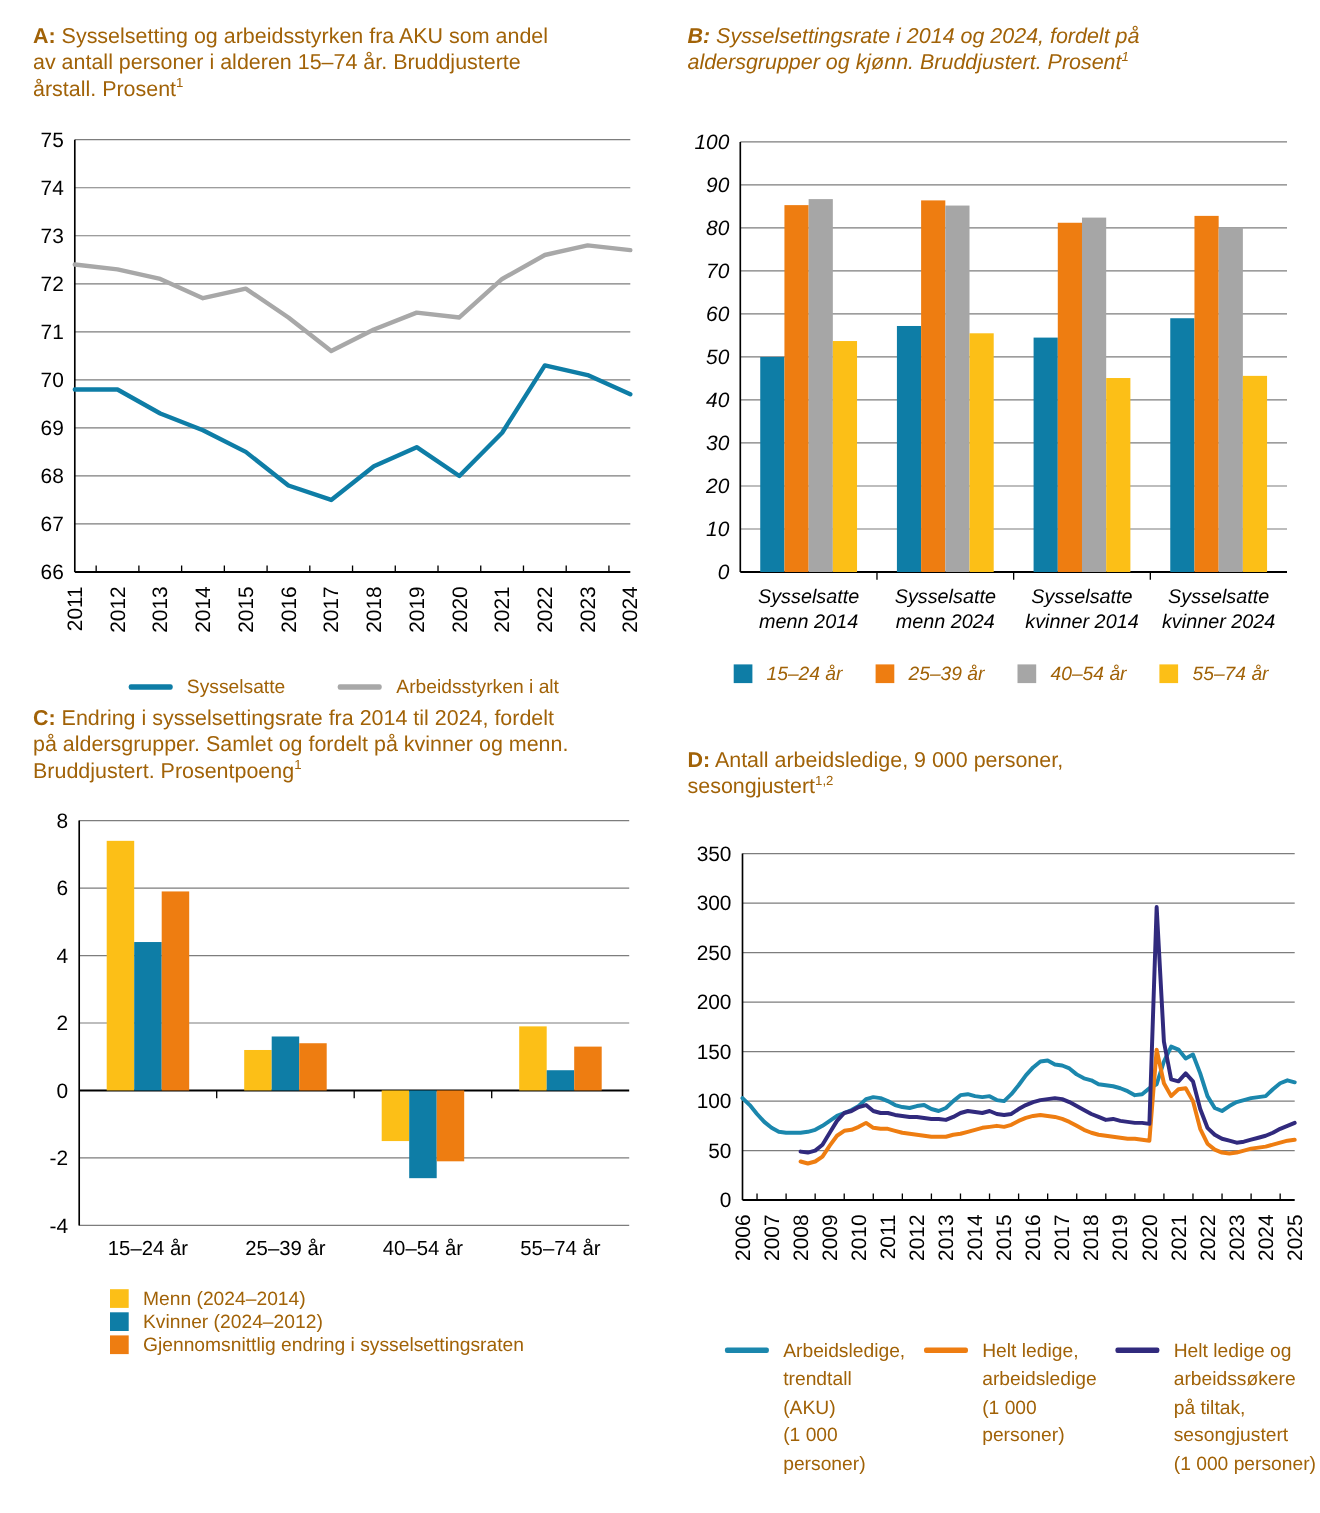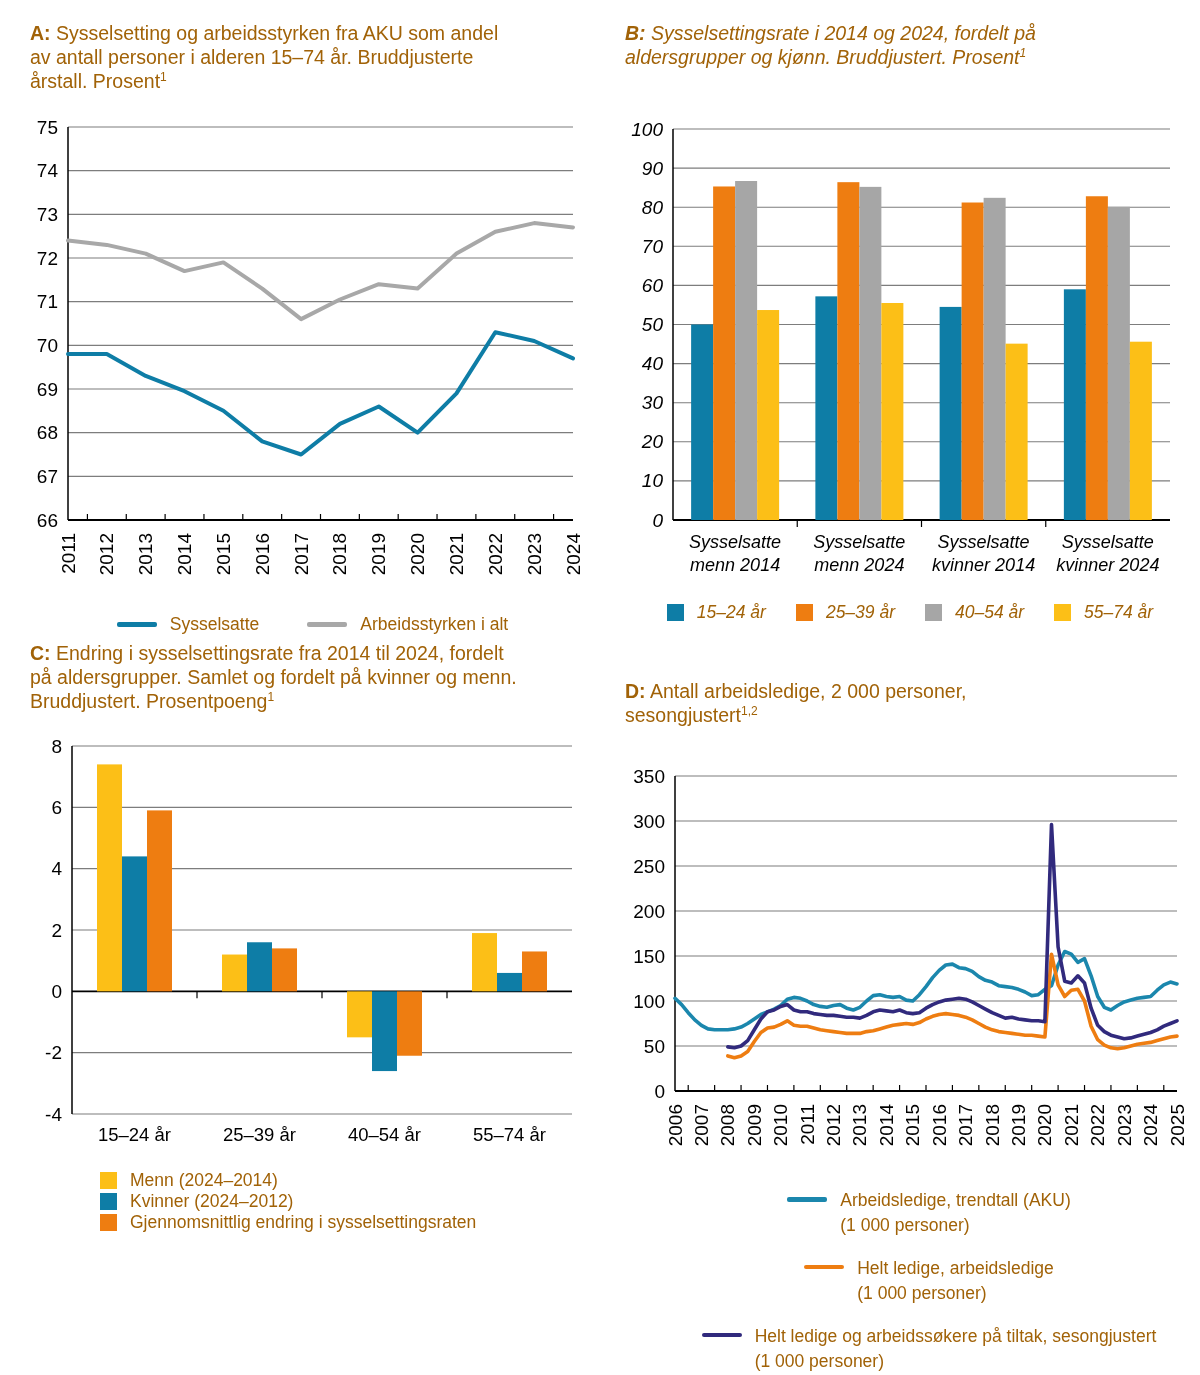--- a/index.html
+++ b/index.html
@@ -18,21 +18,21 @@
   .panel-b .chart{top:95px;}
   .panel-c .chart{top:88px;}
   .panel-d .chart{top:85px;}
   svg text{font-family:"Liberation Sans", sans-serif;fill:#000;}
   .legend{position:absolute;left:0;width:100%;font-size:17.5px;}
   .legend-row{display:flex;justify-content:center;gap:48px;}
   .legend-row-b{display:flex;justify-content:center;gap:30px;}
   .panel-a .legend{top:592px;}
   .panel-b .legend{top:580px;}
   .panel-c .legend{top:528px;display:flex;flex-direction:column;padding-left:70px;width:480px;}
-  .panel-d .legend{top:508px;display:flex;flex-direction:column;gap:17px;padding-left:34px;width:540px;align-items:center;}
+  .panel-d .legend{top:536px;display:flex;flex-direction:row;gap:17px;padding-left:34px;width:540px;}
   .legend-item{display:flex;align-items:center;gap:13px;}
   .legend-item-top{align-items:flex-start;}
   .line-swatch{display:inline-block;width:40px;height:4.6px;border-radius:2px;flex:none;}
   .legend-item-top .line-swatch{margin-top:9px;}
   .box-swatch{display:inline-block;width:17px;height:17px;flex:none;}
   .legend-label-2l{display:flex;flex-direction:column;line-height:1.45;}
 </style>
 </head>
 <body>
 
@@ -226,21 +226,21 @@
         <span>Kvinner (2024–2012)</span>
       </div>
       <div class="legend-item">
         <span class="box-swatch" style="background-color: rgb(238, 125, 17);"></span>
         <span>Gjennomsnittlig endring i sysselsettingsraten</span>
       </div>
     </div>
   </div>
 
   <div class="panel panel-d">
-    <div class="title" style="width:470px"><b>D:</b> <span>Antall arbeidsledige, 2 000 personer, sesongjustert</span><sup>1,2</sup></div>
+    <div class="title" style="width:470px"><b>D:</b> <span>Antall arbeidsledige, 9 000 personer, sesongjustert</span><sup>1,2</sup></div>
     <svg class="chart" id="chart-d" width="570" height="420">
         <line x1="50" x2="552" y1="326" y2="326" stroke="#000000" stroke-width="1.8"></line>
         <text x="40" y="332.5" font-size="19" text-anchor="end">0</text>
         <line x1="50" x2="552" y1="281" y2="281" stroke="#7d7d7d" stroke-width="1.1"></line>
         <text x="40" y="287.5" font-size="19" text-anchor="end">50</text>
         <line x1="50" x2="552" y1="236" y2="236" stroke="#7d7d7d" stroke-width="1.1"></line>
         <text x="40" y="242.5" font-size="19" text-anchor="end">100</text>
         <line x1="50" x2="552" y1="191" y2="191" stroke="#7d7d7d" stroke-width="1.1"></line>
         <text x="40" y="197.5" font-size="19" text-anchor="end">150</text>
         <line x1="50" x2="552" y1="146" y2="146" stroke="#7d7d7d" stroke-width="1.1"></line>

